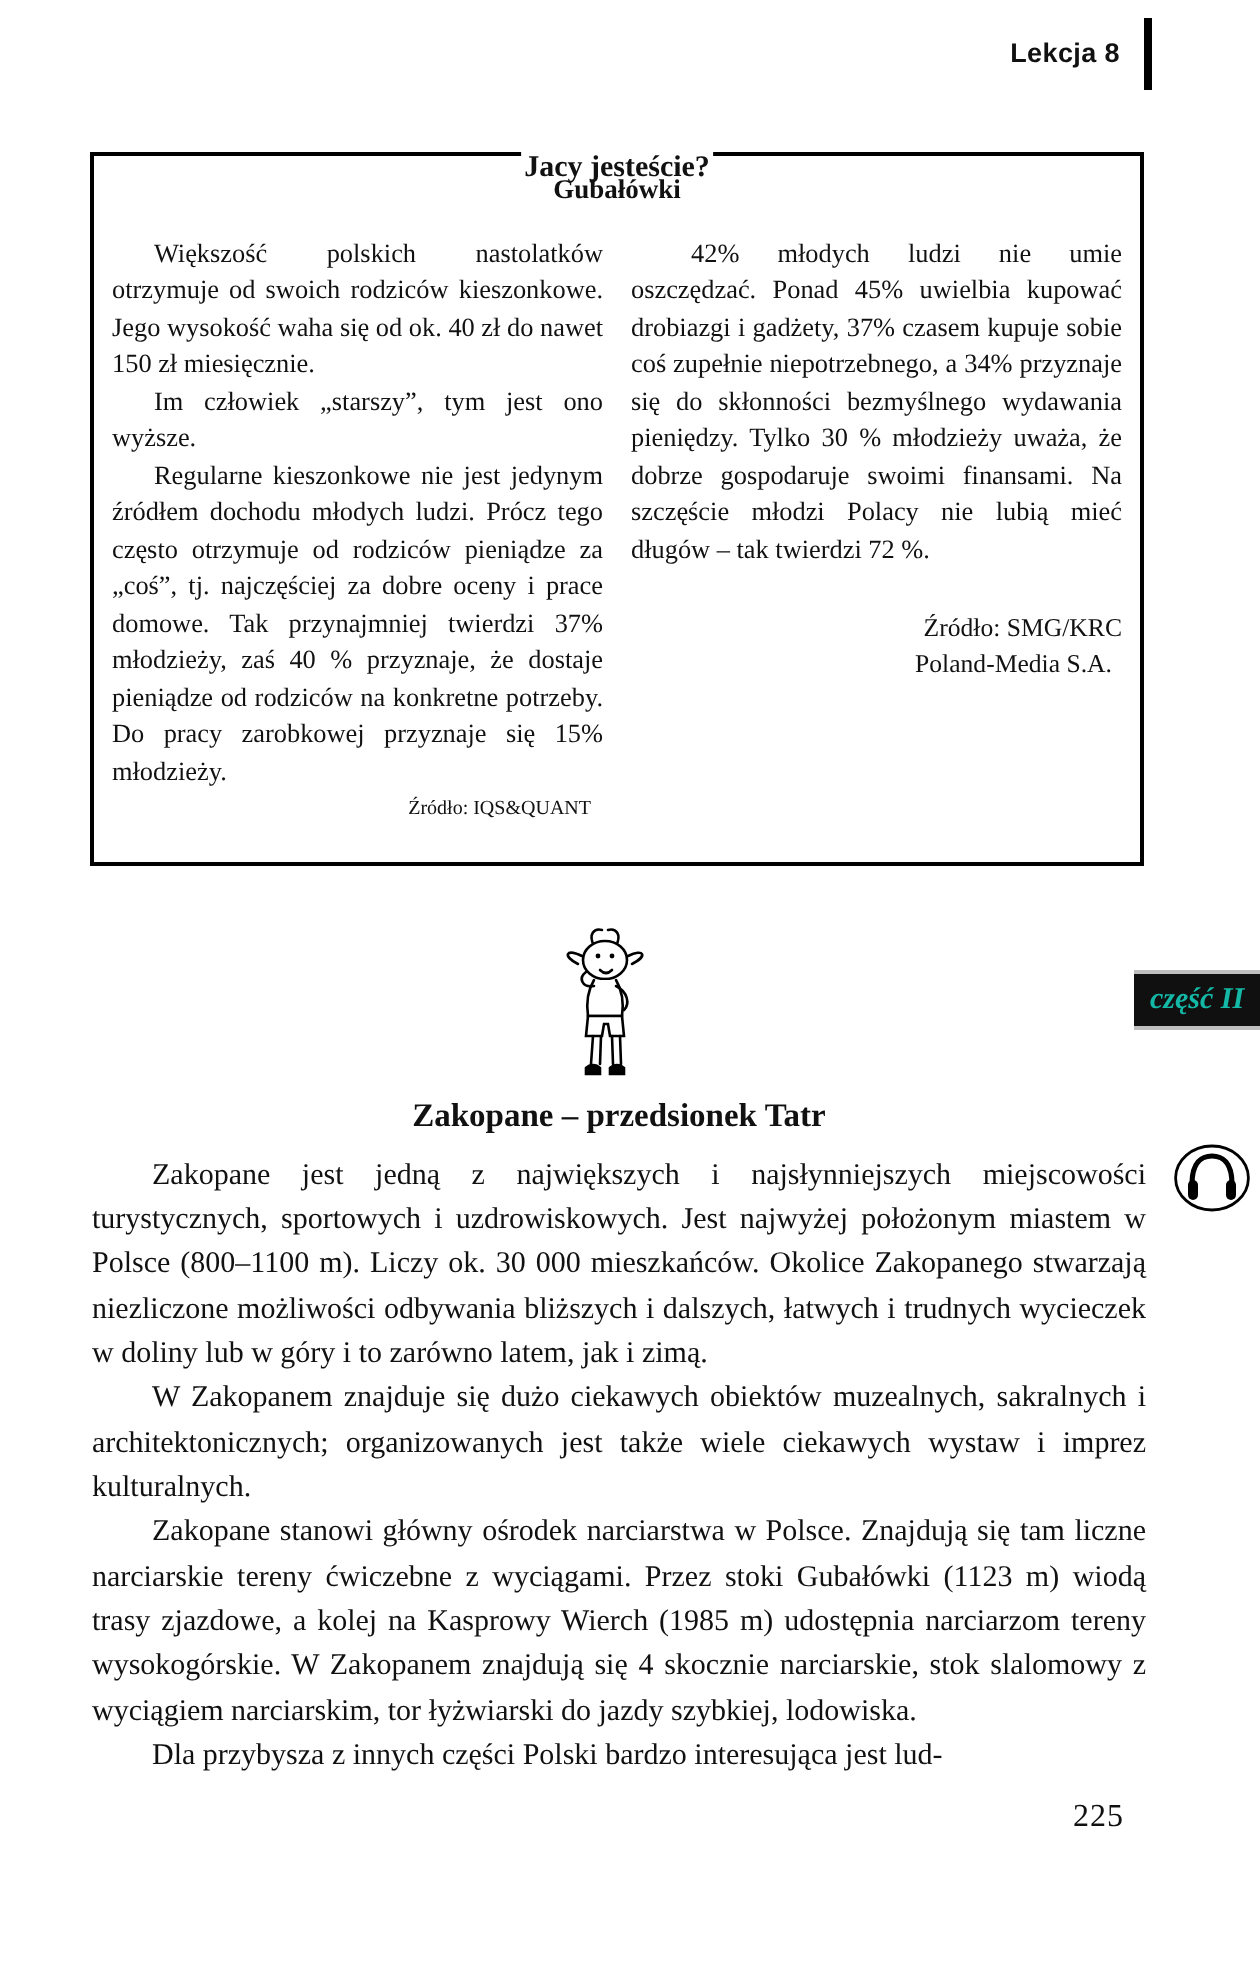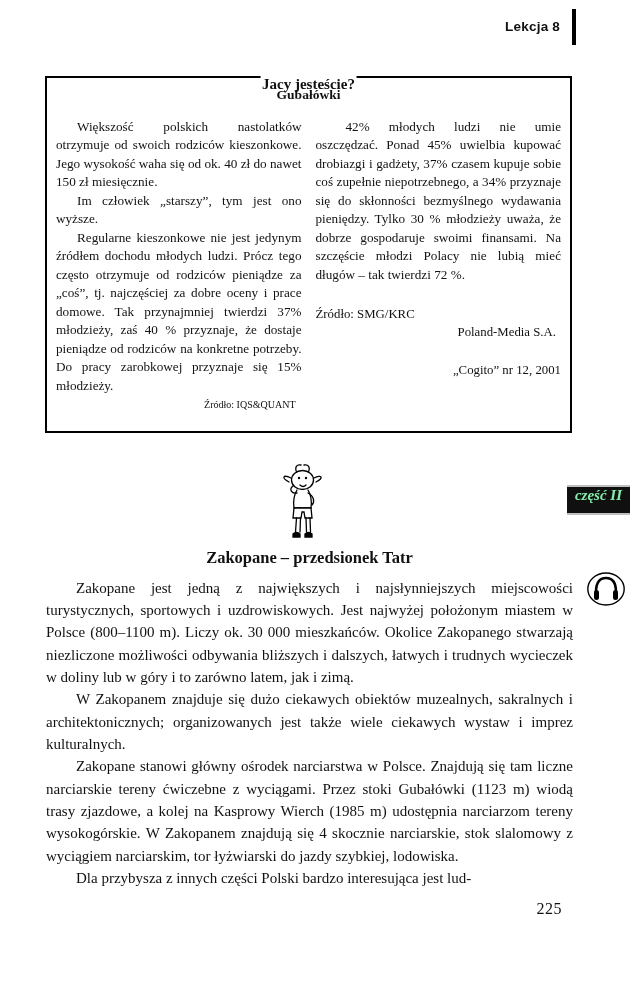--- a/index.html
+++ b/index.html
@@ -76,44 +76,44 @@
   .col {
     flex: 1;
     font-size: 13.2px;
     line-height: 1.40;
     text-align: justify;
     margin-top: 12px;
   }
   .col p.indent-sm { text-indent: 21px; }
   .col p.indent-lg { text-indent: 30px; }
   .source-left  { text-align: right; margin-top: 3px; padding-right: 6px; font-size: 10px; }
-  .source-right { margin-top: 22px; font-size: 12.8px; }
+  .source-right { text-align: right; margin-top: 22px; font-size: 12.8px; }
   .source-right2 { text-align: right; font-size: 12.8px; padding-right: 5px; }
   .citation { text-align: right; margin-top: 20px; font-size: 12.8px; }
 
   
   .goat {
     position: absolute;
     top: 463px;
     left: 277px;
     width: 52px;
     height: 80px;
   }
 
   
   .part-tab {
     position: absolute;
     top: 487px;
     right: 0;
     width: 63px;
     height: 26px;
     background: #101010;
-    color: #86efac;
+    color: #14b8a6;
     display: flex;
-    align-items: flex-start;
+    align-items: center;
     justify-content: center;
     font-style: italic;
     font-weight: bold;
     font-size: 15px;
     box-shadow: 0 -2px 0 rgba(0,0,0,0.25), 0 2px 0 rgba(0,0,0,0.25);
   }
 
   
   .audio-icon {
     position: absolute;
@@ -169,21 +169,20 @@
       <div class="col">
         <p class="indent-sm">Większość polskich nastolatków otrzymuje od swoich rodziców kieszonkowe. Jego wysokość waha się od ok. 40 zł do nawet 150 zł miesięcznie.</p>
         <p class="indent-sm">Im człowiek „starszy”, tym jest ono wyższe.</p>
         <p class="indent-sm">Regularne kieszonkowe nie jest jedynym źródłem dochodu młodych ludzi. Prócz tego często otrzymuje od rodziców pieniądze za „coś”, tj. najczęściej za dobre oceny i prace domowe. Tak przynajmniej twierdzi 37% młodzieży, zaś 40 % przyznaje, że dostaje pieniądze od rodziców na konkretne potrzeby. Do pracy zarobkowej przyznaje się 15% młodzieży.</p>
         <p class="source-left">Źródło: IQS&amp;QUANT</p>
       </div>
       <div class="col">
         <p class="indent-lg">42% młodych ludzi nie umie oszczędzać. Ponad 45% uwielbia kupować drobiazgi i gadżety, 37% czasem kupuje sobie coś zupełnie niepotrzebnego, a 34% przyznaje się do skłonności bezmyślnego wydawania pieniędzy. Tylko 30 % młodzieży uważa, że dobrze gospodaruje swoimi finansami. Na szczęście młodzi Polacy nie lubią mieć długów – tak twierdzi 72 %.</p>
         <p class="source-right">Źródło: SMG/KRC</p>
         <p class="source-right2">Poland-Media S.A.</p>
-        <p class="citation">„Cogito” nr 12, 2001</p>
       </div>
     </div>
   </div>
 
   <div class="goat">
     <svg width="52" height="80" viewBox="0 0 52 80">
       <g fill="none" stroke="#000" stroke-width="1.3" stroke-linecap="round">
         <path d="M20 10 C17 4 20 1 24 2"></path>
         <path d="M31 10 C34 4 31 1 27 2"></path>
         <path d="M14 15 C6 11 4 15 12 19" fill="#fff"></path>

